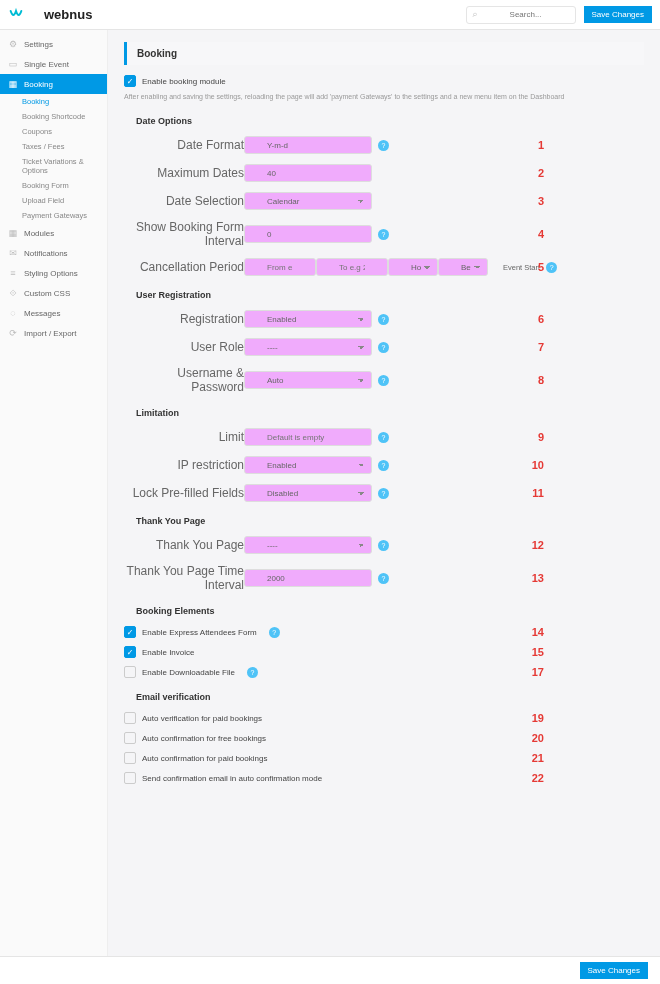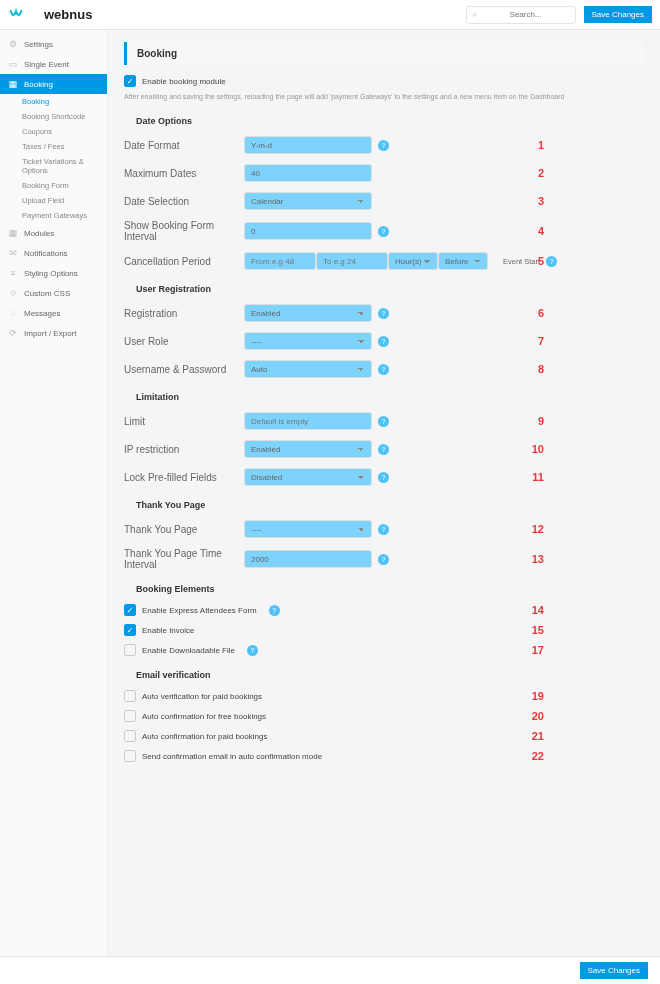--- a/index.html
+++ b/index.html
@@ -23,22 +23,22 @@
 .sub-item.sub-normal { color: #888; }
 .content { flex: 1; padding: 12px 16px; overflow-y: auto; position: relative; }
 .panel-header { background: #f7f7f9; border-left: 3px solid #0099e5; padding: 6px 10px; font-size: 10px; font-weight: 600; color: #333; margin-bottom: 10px; }
 .enable-row { display: flex; align-items: center; gap: 6px; margin-bottom: 6px; }
 .checkbox { width: 12px; height: 12px; border: 1px solid #ccc; border-radius: 2px; display: inline-flex; align-items: center; justify-content: center; font-size: 8px; color: #fff; }
 .checkbox.checked { background: #0099e5; border-color: #0099e5; }
 .enable-label { font-size: 8px; color: #444; }
 .hint { font-size: 7px; color: #999; margin-bottom: 16px; }
 .section-title { font-size: 9px; font-weight: 600; color: #333; margin: 14px 12px 10px; }
 .row { display: flex; align-items: center; margin-bottom: 10px; position: relative; }
-.row-label { width: 120px; font-size: 10px; color: #666; }
-.input, .select { width: 128px; height: 18px; border: 1px solid #ddd; border-radius: 3px; padding: 0 6px; font-size: 8px; color: #666; background: #7dd3fc; }
+.row-label { width: 120px; font-size: 12px; color: #666; text-align: right; }
+.input, .select { width: 128px; height: 18px; border: 1px solid #ddd; border-radius: 3px; padding: 0 22px; font-size: 8px; color: #666; background: #f0abfc; }
 .select { appearance: none; padding-right: 16px; background-image: linear-gradient(45deg, transparent 50%, #888 50%), linear-gradient(135deg, #888 50%, transparent 50%); background-position: calc(100% - 10px) 7px, calc(100% - 7px) 7px; background-size: 3px 3px, 3px 3px; background-repeat: no-repeat; }
 .info-icon { width: 11px; height: 11px; border-radius: 50%; background: #4fc3f7; color: #fff; display: inline-flex; align-items: center; justify-content: center; font-size: 7px; margin-left: 6px; font-style: normal; }
 .input-sm { width: 72px; }
 .select-sm { width: 50px; }
 .gap4 { margin-right: 0; }
 .red-num { position: absolute; right: 100px; color: #e53935; font-weight: 700; font-size: 11px; }
 .checkbox-row { display: flex; align-items: center; gap: 6px; margin-bottom: 8px; position: relative; }
 .footer { position: absolute; bottom: 0; left: 0; right: 0; height: 28px; background: #fff; border-top: 1px solid #e5e5e5; display: flex; align-items: center; justify-content: flex-end; padding: 0 12px; }
 </style>
 </head>

